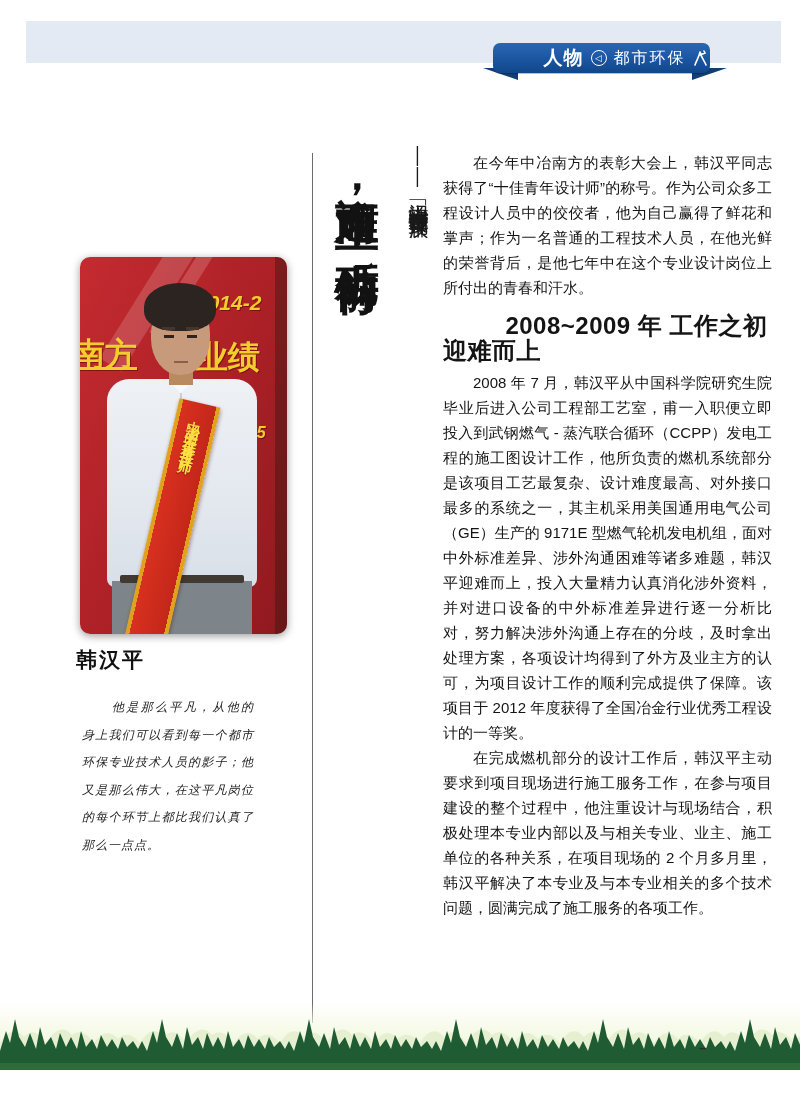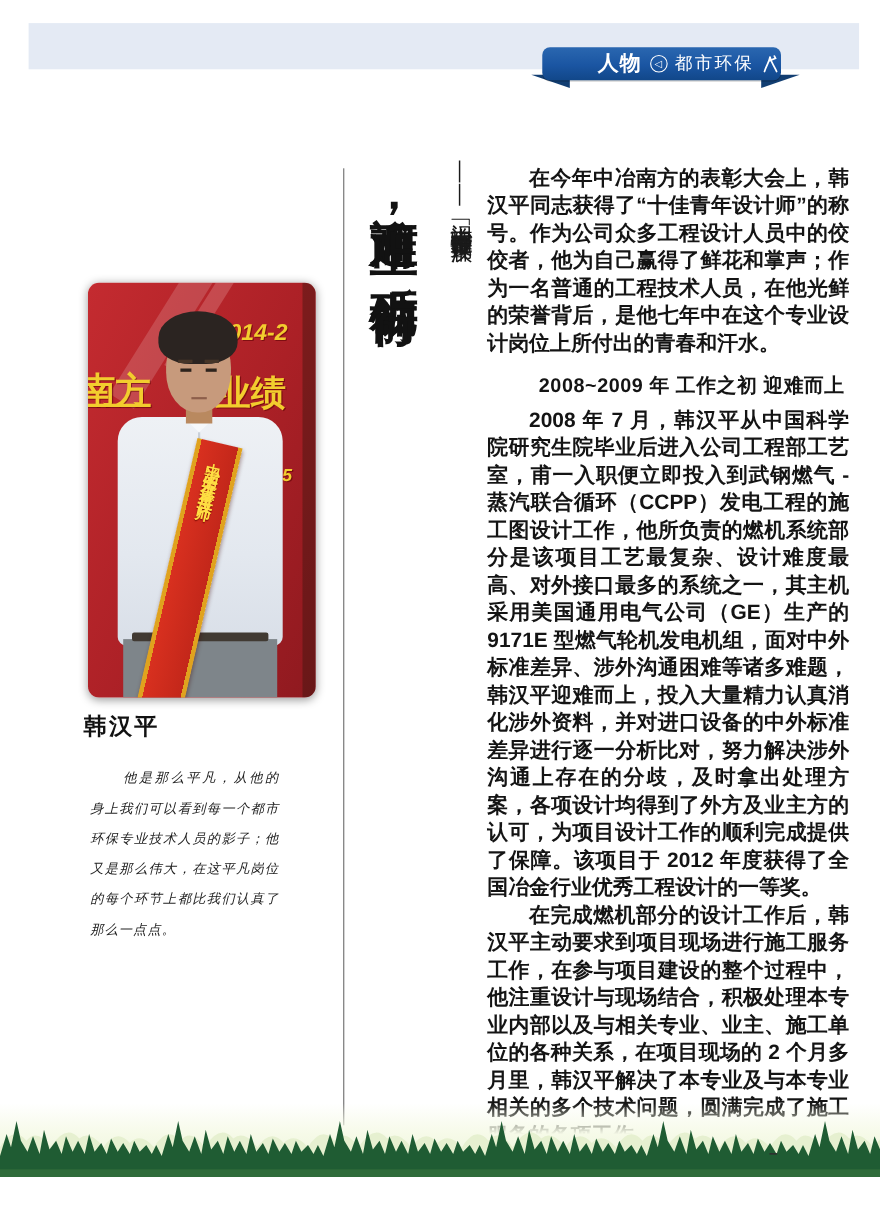--- a/index.html
+++ b/index.html
@@ -71,22 +71,22 @@
     text-shadow:0 1px 1px rgba(120,10,0,.8); }
 
   
   .caption-name { left:76px; top:646px; font-size:21px; font-weight:bold; color:#111; letter-spacing:2px; }
   .pull-quote { left:82px; top:694px; width:172px; font-family:"DejaVu Serif", serif;
     font-style:italic; font-size:12px; line-height:27.5px; letter-spacing:1px;
     text-align:justify; text-indent:2.5em; color:#1c1c1c; }
 
   
   .article { left:443px; top:150px; width:329px; }
-  .article p { font-size:19px; line-height:25px; text-align:justify; text-indent:2em;font-weight:bold; }
-  .section-heading { font-size:18px; font-weight:bold; line-height:25px;
+  .article p { font-size:15px; line-height:25px; text-align:justify; text-indent:2em; }
+  .section-heading { font-size:24px; font-weight:bold; line-height:25px;
     text-indent:2.6em; margin:13px 0 7px 0; letter-spacing:.5px; }
 
   
   .grass-wrap { left:0; top:1003px; width:800px; height:67px;
     background:linear-gradient(180deg, rgba(255,255,255,0) 0%, #f6fae8 42%, #e9f2d6 100%); }
   .page-marker { left:699px; top:1040px; font-size:14px; color:#2d2d2d; font-weight:bold; }
 </style>
 </head>
 <body>
 

